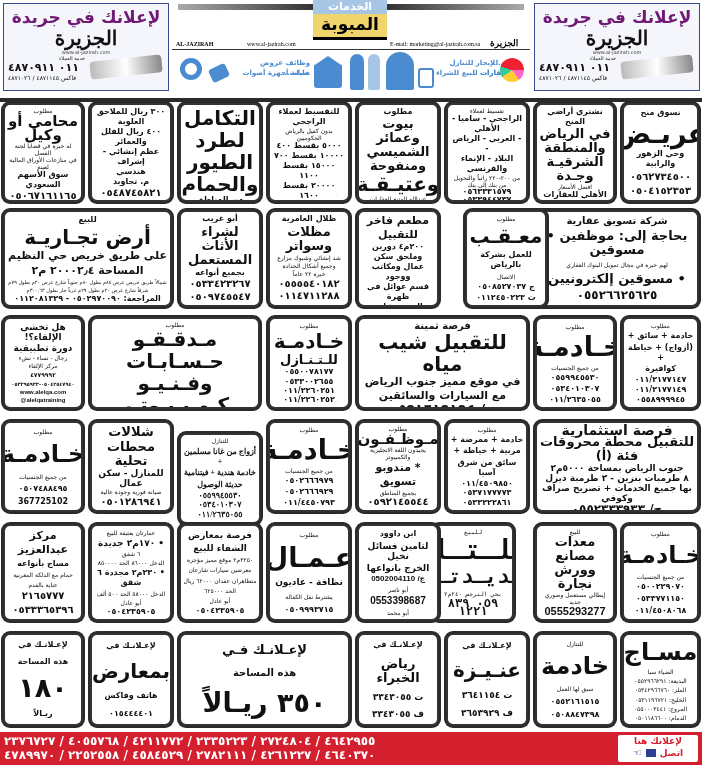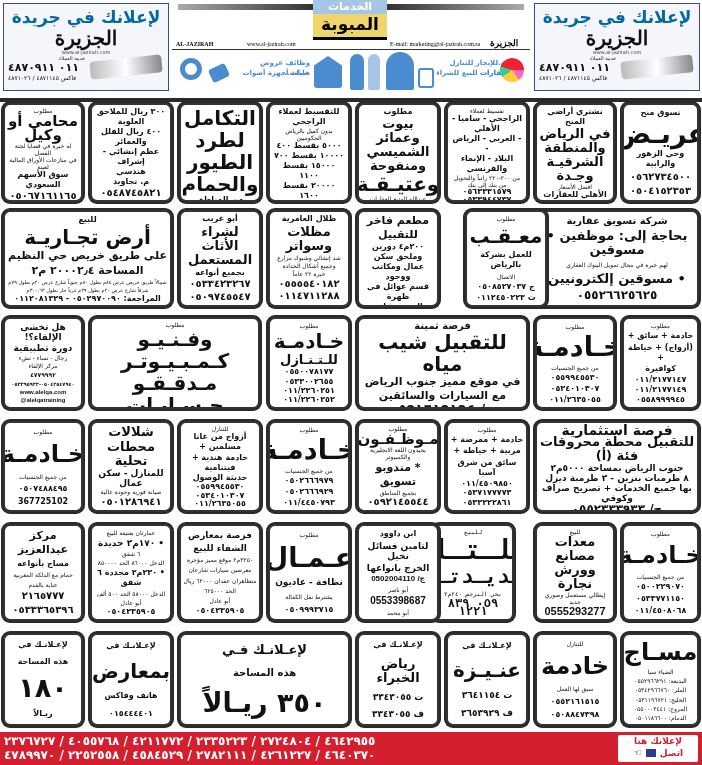--- a/index.html
+++ b/index.html
@@ -1,19 +1,19 @@
 <!DOCTYPE html>
 <html><head>
 <meta charset="utf-8">
 <style>
   * { box-sizing: border-box; margin: 0; padding: 0; }
   body { width: 702px; height: 765px; background: #fff; font-family: "DejaVu Sans", sans-serif; overflow: hidden; position: relative; direction: ltr; }
   .header { position: absolute; left: 0; top: 0; width: 702px; height: 95px; }
   .promo { position: absolute; top: 3px; width: 166px; height: 88px; border: 1px solid #3b4a8c; background: #f4f6fb; text-align: center; direction: rtl; }
-  .promo .t1 { color: #0369a1; font-size: 17px; font-weight: bold; margin-top: 3px; }
+  .promo .t1 { color: #701a75; font-size: 17px; font-weight: bold; margin-top: 3px; }
   .promo .logo { color: #111; font-size: 20px; font-weight: bold; font-family: "DejaVu Serif", serif; line-height: 22px; }
   .promo .url { font-size: 5px; color: #444; }
   .promo .svc { font-size: 5px; color: #222; text-align: left; padding-left: 55px; }
   .promo .ph { font-size: 11px; font-weight: bold; color: #111; text-align: left; padding-left: 4px; letter-spacing: 1px; }
   .promo .fx { font-size: 6px; color: #111; text-align: left; padding-left: 4px; }
   .promo .paper { position: absolute; right: 6px; bottom: 14px; width: 72px; height: 18px; background: linear-gradient(90deg,#bbb,#fff,#888); border-radius: 4px; transform: rotate(-6deg); }
   .center { position: absolute; left: 172px; top: 0; width: 358px; height: 95px; }
   .bar { position: absolute; top: 4px; height: 6px; background: linear-gradient(90deg,#aaa,#333); }
   .mast { position: absolute; left: 141px; top: 0; width: 74px; height: 40px; }
   .mast .top { height: 14px; background: #a7c6e6; color: #fff; font-size: 11px; font-weight: bold; text-align: center; direction: rtl; }
@@ -230,22 +230,22 @@
 </div>
 <div class="ad" style="left:357px; top:317px; width:171px; height:92px;">
   <div class="s" style="font-size:10px">فرصة ثمينة</div>
   <div class="l">للتقبيل شيب مياه</div>
   <div class="m" style="font-size:11px">في موقع مميز جنوب الرياض</div>
   <div class="m" style="font-size:11px">مع السيارات والسائقين</div>
   <div class="ph" style="font-size:14px">ج/ ٠٥٩١٦١٩١٩٤</div>
 </div>
 <div class="ad" style="left:90px; top:317px; width:170px; height:92px;">
   <div class="tiny">مطلوب</div>
+  <div class="l">مـدقـقـو حـسـابـات</div>
   <div class="l">وفـنـيـو كـمـبـيـوتـر</div>
-  <div class="l">مـدقـقـو حـسـابـات</div>
 
 </div>
 <div class="ad" style="left:268px; top:317px; width:82px; height:92px;">
   <div class="tiny">مطلوب</div>
   <div class="l">خـادمـة</div>
   <div class="m">للـتـنـازل</div>
   <div class="phs" style="font-size:8px">٠٥٥٠٠٧٨١٧٧</div>
   <div class="phs" style="font-size:8px">٠٥٣٣٠٠٢٦٥٥</div>
   <div class="phs" style="font-size:8px">٠١١/٢٢٦٠٢٥١</div>
   <div class="phs" style="font-size:8px">٠١١/٢٢٦٠٢٥٢</div>
@@ -288,21 +288,21 @@
   <div class="ph">٠٥٩٢١٤٥٥٤٤</div>
 </div>
 <div class="ad" style="left:268px; top:421px; width:82px; height:91px;">
   <div class="tiny">مطلوب</div>
   <div class="xl">خـادمـة</div>
   <div class="tiny">من جميع الجنسيات</div>
   <div class="phs" style="font-size:8px">٠٥٠٢٦٦٦٩٧٩</div>
   <div class="phs" style="font-size:8px">٠٥٠٢٦٦٦٩٢٩</div>
   <div class="phs" style="font-size:8px">٠١١/٤٤٥٠٧٩٣</div>
 </div>
-<div class="ad" style="left:179px; top:421px; width:82px; height:91px;">
+<div class="ad" style="left:179px; top:433px; width:82px; height:91px;font-family:Liberation Serif, serif;">
   <div class="tiny">للتنازل</div>
   <div class="s">أزواج من غانا مسلمين +</div>
   <div class="s">خادمة هندية + فيتنامية</div>
   <div class="s">حديثة الوصول</div>
   <div class="phs" style="font-size:8px">٠٥٥٩٩٤٥٥٣٠</div>
   <div class="phs" style="font-size:8px">٠٥٣٤٠١٠٣٠٧</div>
   <div class="phs" style="font-size:8px">٠١١/٢٦٣٥٠٥٥</div>
 </div>
 <div class="ad" style="left:90px; top:421px; width:82px; height:91px;">
   <div class="m">شلالات</div>

